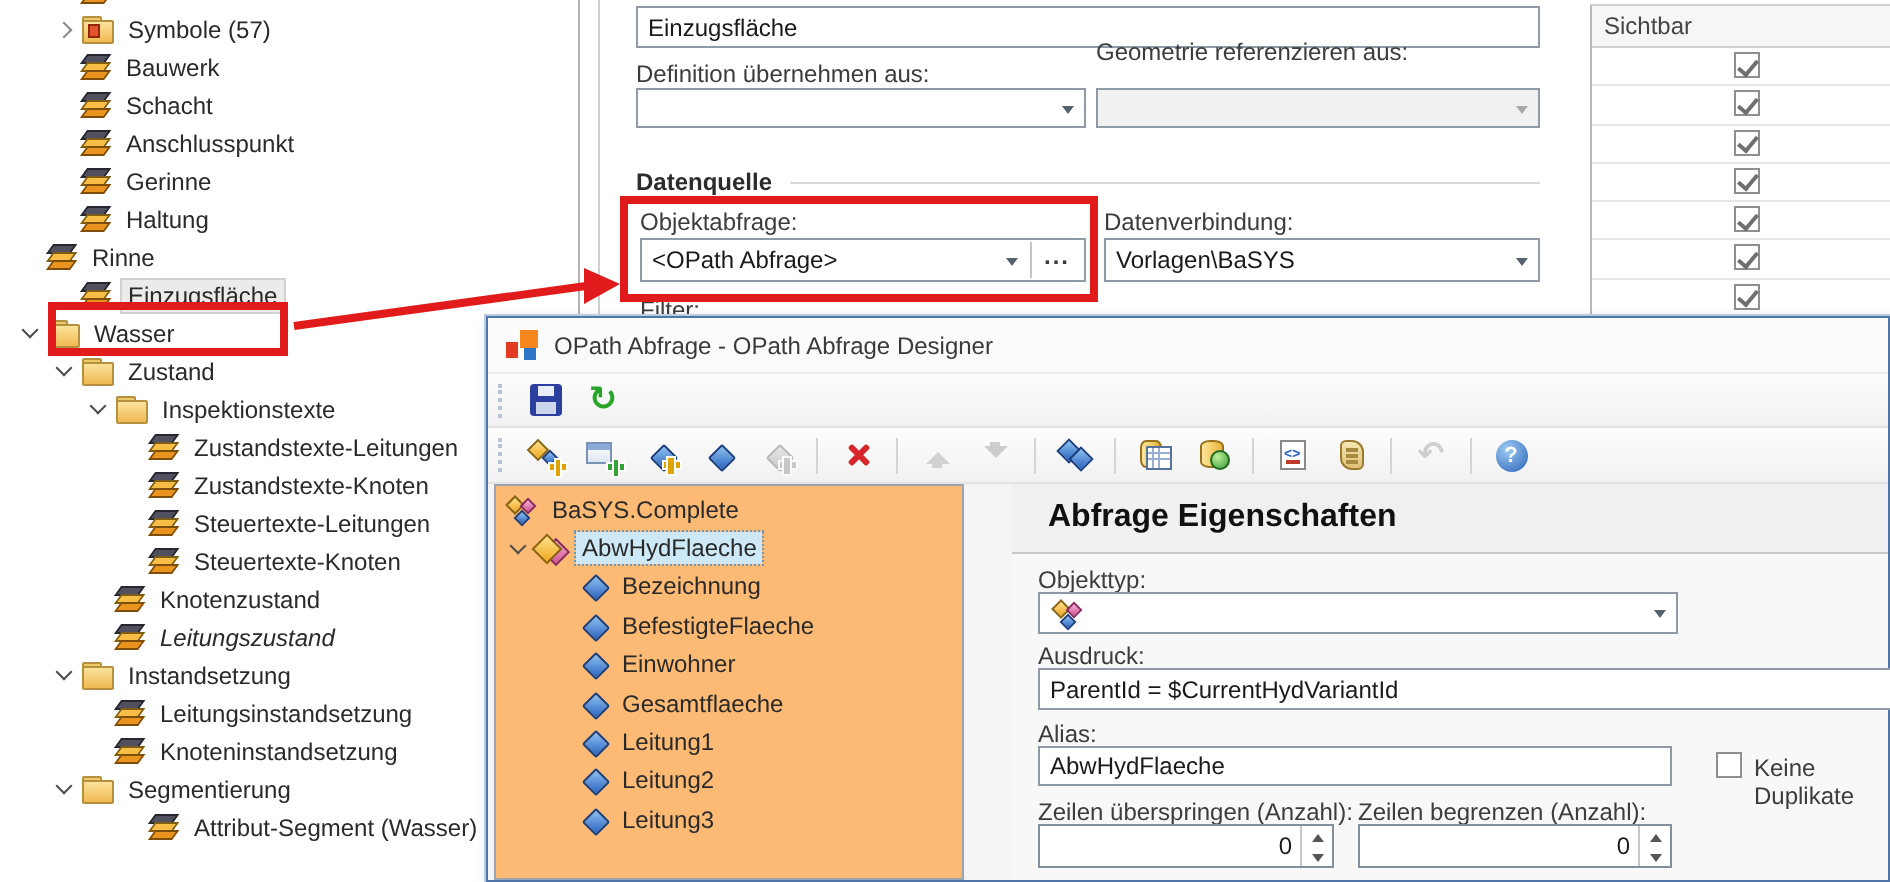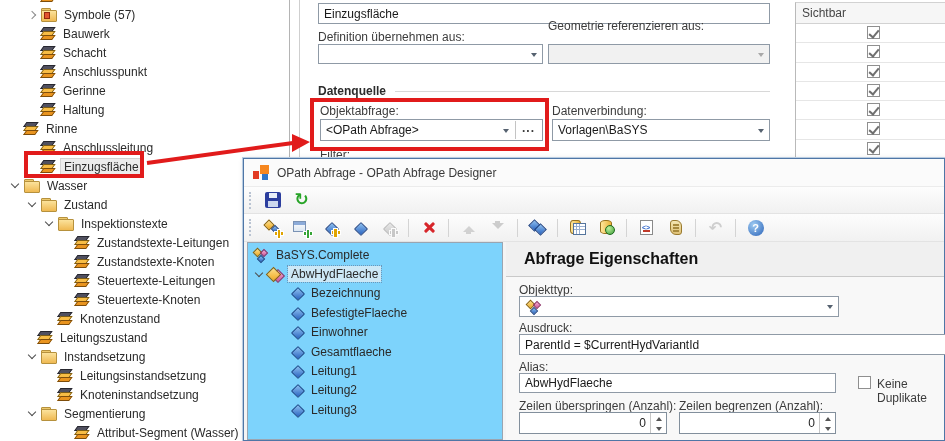--- a/index.html
+++ b/index.html
@@ -150,21 +150,21 @@
   .ic-xml::before { content:"<>"; position:absolute; left:1px; top:3px; font-size:7px; font-weight:bold; color:#2a62c8; }
   .ic-xml::after { content:""; position:absolute; left:2px; bottom:2px; width:7px; height:2px; background:#c03a2a; }
   .ic-script { width:12px; height:15px; background:linear-gradient(#f4e6b2,#dfc177); border:1px solid #9a7a2e;
       border-radius:3px 6px 3px 6px; }
   .ic-script::before { content:""; position:absolute; left:2px; top:3px; width:6px; height:1.5px; background:#a88a3e;
       box-shadow:0 3px 0 #a88a3e, 0 6px 0 #a88a3e; }
   .ic-undo { color:#a4a4a4; font-size:16px; font-weight:bold; line-height:15px; width:16px; height:15px; text-align:center; }
   .ic-help { width:16px; height:16px; border-radius:50%; background:radial-gradient(circle at 35% 30%,#9ecbf2,#2a62b8);
       color:#fff; font-weight:bold; font-size:11px; text-align:center; line-height:16px; }
 
-  #dlg-tree { position:absolute; left:3px; top:83px; width:256px; bottom:0; background:#7dd3fc;
+  #dlg-tree { position:absolute; left:3px; top:83px; width:235px; bottom:0; background:#fdba74;
       border:1px solid #9aa5b1; overflow:hidden; padding-top:2px; }
   #dlg-tree .trow { height:19.4px; }
 
   #dlg-props { position:absolute; left:262px; top:83px; right:0; bottom:0; background:#f8f8f8; }
   #props-head { height:35px; background:#f0f0f0; border-bottom:1px solid #c9c9c9; display:flex; align-items:center;
       padding-left:18px; font-weight:bold; font-size:16px; color:#111; }
   .spin { position:absolute; background:#fff; border:1px solid #828f9c; }
   .spin .val { position:absolute; right:20px; top:3px; }
   .spin .btns { position:absolute; right:0; top:0; bottom:0; width:16px; border-left:1px solid #c6c6c6;
       display:flex; flex-direction:column; }
@@ -247,29 +247,20 @@
       </span>
       <span class="tlabel">Rinne</span>
     </div>
     <div class="trow" style="padding-left: 25px;">
       <span class="slot"></span>
       <span class="ic ic-layers">
         <i class="a"></i>
         <i class="b"></i>
         <i class="c"></i>
       </span>
-      <span class="tlabel">Anschlussleitung</span>
-    </div>
-    <div class="trow" style="padding-left: 25px;">
-      <span class="slot"></span>
-      <span class="ic ic-layers">
-        <i class="a"></i>
-        <i class="b"></i>
-        <i class="c"></i>
-      </span>
       <span class="tlabel sel-gray">Einzugsfläche</span>
     </div>
     <div class="trow" style="padding-left: 8px;">
       <span class="slot">
         <span class="exp e"></span>
       </span>
       <span class="ic ic-folder"><i></i></span>
       <span class="tlabel">Wasser</span>
     </div>
     <div class="trow" style="padding-left: 25px;">
@@ -324,21 +315,21 @@
     </div>
     <div class="trow" style="padding-left: 42px; text-align: center;">
       <span class="slot"></span>
       <span class="ic ic-layers">
         <i class="a"></i>
         <i class="b"></i>
         <i class="c"></i>
       </span>
       <span class="tlabel">Knotenzustand</span>
     </div>
-    <div class="trow" style="padding-left: 22px;">
+    <div class="trow" style="padding-left: 42px; font-style: italic;">
       <span class="slot"></span>
       <span class="ic ic-layers">
         <i class="a"></i>
         <i class="b"></i>
         <i class="c"></i>
       </span>
       <span class="tlabel">Leitungszustand</span>
     </div>
     <div class="trow" style="padding-left: 25px;">
       <span class="slot">

